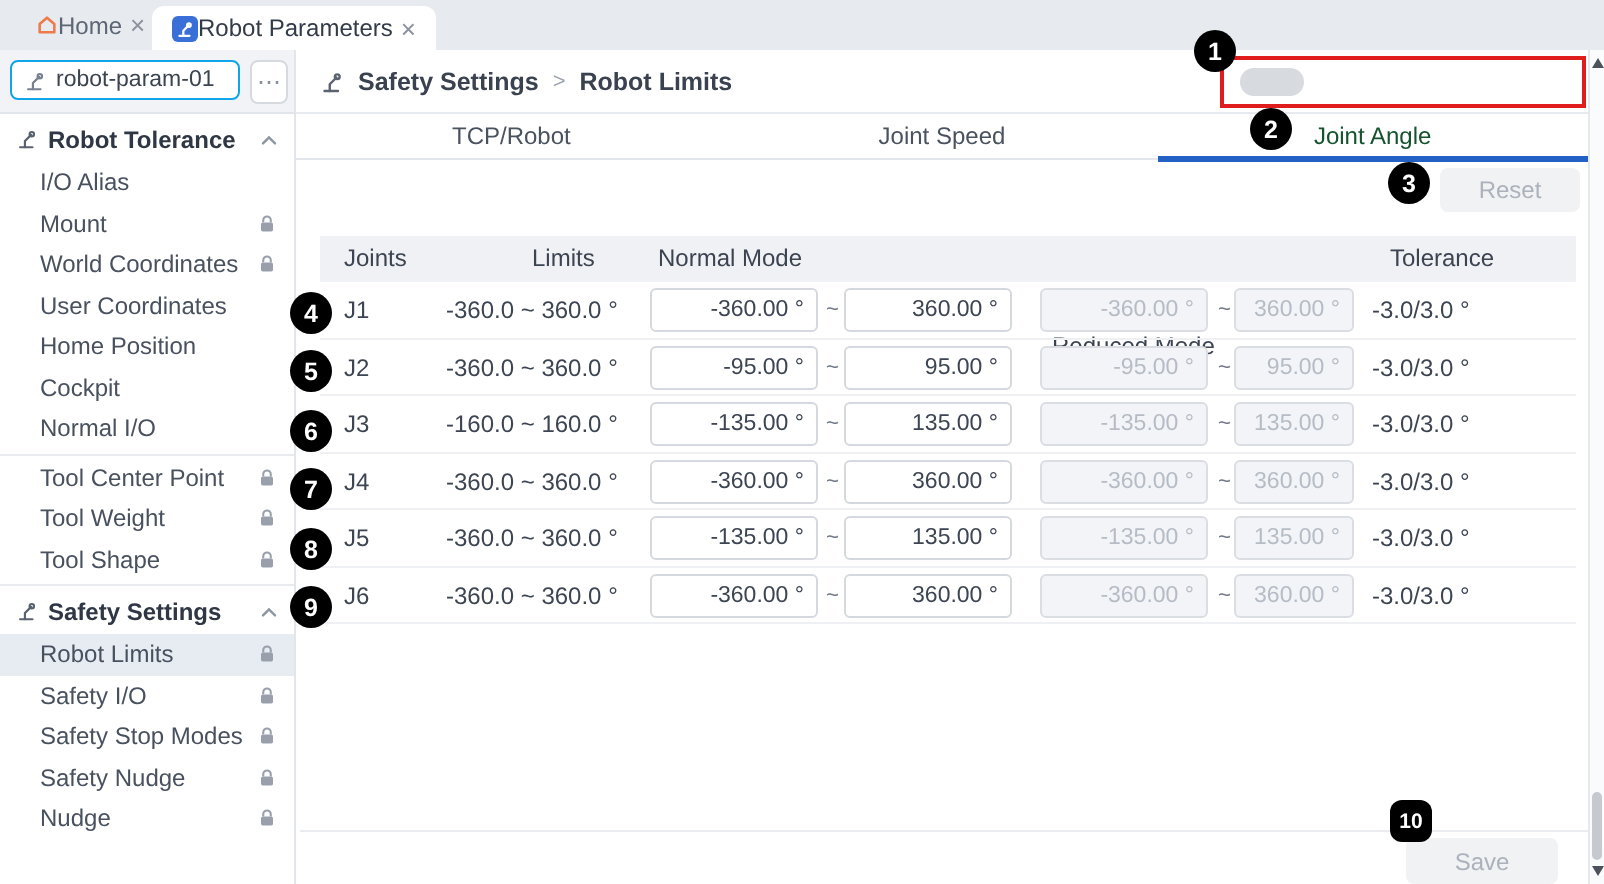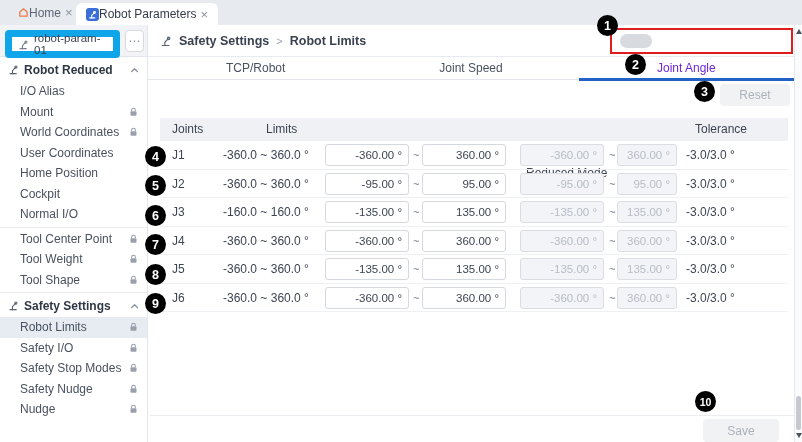--- a/index.html
+++ b/index.html
@@ -11,21 +11,21 @@
   .topbar { position:absolute; left:0; top:0; width:802px; height:25px; background:#e7eaee; }
   .wtab { position:absolute; top:0; height:25px; display:flex; align-items:center; gap:0; padding:8px 10px; font-size:12px; color:#5d6674; cursor:default;justify-content:center; }
   .wtab.home { left:8px; }
   .wtab.active { left:76px; top:3px; height:22px; background:#fff; border-radius:6px 6px 0 0; color:#333b49; }
   .wtab .close { font-size:13px; color:#8b929e; margin-left:4px; line-height:1; }
   .tab-ico-blue { width:13px; height:13px; background:#3a6fd8; border-radius:3px; display:flex; align-items:center; justify-content:center; }
 
   
   .sidebar { position:absolute; left:0; top:25px; width:148px; height:417px; background:#fff; border-right:1px solid #e2e5ea; }
   .sidebar-header { position:relative; height:32px; background:#f1f3f6; border-bottom:1px solid #e2e5ea; }
-  .param-box { position:absolute; left:5px; top:5px; width:115px; height:28px; background:#fff; border:7px solid #0ea5e9; border-radius:4px; display:flex; align-items:center; gap:5px; padding:0 6px; font-size:11.5px; color:#3c4450; }
+  .param-box { position:absolute; left:5px; top:5px; width:115px; height:20px; background:#fff; border:1px solid #0ea5e9; border-radius:4px; display:flex; align-items:center; gap:5px; padding:0 6px; font-size:11.5px; color:#3c4450; }
   .more-btn { position:absolute; left:125px; top:5px; width:19px; height:22px; background:#fff; border:1px solid #d6dade; border-radius:4px; color:#8a919d; font-size:12px; display:flex; align-items:center; justify-content:center; }
   .tree { font-size:12px; color:#49515f; }
   .section { border-top:1px solid #e9ebef; padding:1px 0 2px; }
   .section:first-child { border-top:none; }
   .section-header { height:23px; display:flex; align-items:center; gap:5px; padding:0 8px; color:#2f3745; font-weight:700; font-size:12px; }
   .section-header .chev { margin-left:auto; display:flex; }
   .s-item { height:20.5px; display:flex; align-items:center; padding:0 9px 0 20px; }
   .s-item .lock { margin-left:auto; display:flex; }
   .s-item.selected { background:#e7ecf3; }
 
@@ -33,21 +33,21 @@
   .content { position:absolute; left:148px; top:25px; width:646px; height:417px; background:#fff; }
   .content-header { position:relative; height:32px; border-bottom:1px solid #e7eaee; }
   .breadcrumb { position:absolute; left:12px; top:0; height:32px; display:flex; align-items:center; gap:7px; font-size:12.5px; font-weight:700; color:#3a4250; }
   .breadcrumb .sep { color:#9aa2ae; font-weight:400; font-size:11px; }
 
   .lock-banner { position:absolute; left:462px; top:3px; width:183px; height:26px; border:2px solid #e01d1d; background:#fff; display:flex; align-items:center; gap:7px; padding:0 5px 0 8px; font-size:11px; color:#3e4652; white-space:nowrap; }
   .toggle { position:relative; width:32px; height:14px; background:#d7dade; border-radius:8px; flex:0 0 auto; }
 
   .page-tabs { position:absolute; left:0; top:32px; width:646px; height:23px; display:flex; border-bottom:1px solid #e3e6ea; }
   .ptab { flex:1; display:flex; align-items:center; justify-content:center; font-size:12px; color:#4a5260; position:relative; }
-  .ptab.active { color:#6d28d9; }
+  .ptab.active { color:#14532d; }
   .ptab.active::after { content:""; position:absolute; left:0; right:0; bottom:-2px; height:3px; background:#2461c6; }
 
   .reset-btn, .save-btn { position:absolute; background:#f1f2f4; border:none; border-radius:4px; color:#acb2bc; font-size:12px; font-family:inherit; }
   .reset-btn { left:572px; top:59px; width:70px; height:22px; }
   .save-btn  { left:555px; top:394px; width:76px; height:23px; }
   .footer-line { position:absolute; left:2px; top:390px; width:644px; border-top:1px solid #eaecef; }
 
   
   .table { position:absolute; left:12px; top:93px; width:628px; }
   .thead { position:relative; height:23px; background:#eff1f4; font-size:12px; color:#3c4452; }
@@ -83,21 +83,21 @@
   .ann.small { font-size:10.5px; }
   .a1  { left:597px; top:15px; }
   .a2  { left:625px; top:54px; }
   .a3  { left:694px; top:81px; }
   .a4  { left:145px; top:146px; }
   .a5  { left:145px; top:175px; }
   .a6  { left:145px; top:205px; }
   .a7  { left:145px; top:234px; }
   .a8  { left:145px; top:264px; }
   .a9  { left:145px; top:293px; }
-  .a10 { left:695px; top:391px; }
+  .a10 { left:695px; top:400px;border-radius:6px; }
 
   .icn { display:flex; align-items:center; }
 </style>
 </head>
 <body>
 
 <div class="app">
 
   <div class="topbar">
     <div class="wtab home">
@@ -147,21 +147,21 @@
         <div class="section-header">
           <span class="icn">
               <svg width="11" height="11" viewBox="0 0 16 16">
                 <g fill="none" stroke="#59616f" stroke-width="1.6" stroke-linecap="round" stroke-linejoin="round">
                   <path d="M3 14h9"></path>
                   <path d="M6.5 14v-4.5L11 5"></path>
                   <circle cx="11.5" cy="4.5" r="1.6"></circle>
                 </g>
               </svg>
             </span>
-          <span>Robot Reduced</span>
+          <span>Robot Tolerance</span>
           <span class="chev">
               <svg width="9" height="6" viewBox="0 0 10 7">
                 <path d="M1.5 5.5L5 2l3.5 3.5" fill="none" stroke="#8d95a2" stroke-width="1.4" stroke-linecap="round"></path>
               </svg>
             </span>
         </div>
         <div class="s-item">
             <span>I/O Alias</span>
           </div>
         <div class="s-item">
@@ -321,20 +321,21 @@
       <div class="ptab">Joint Speed</div>
       <div class="ptab active">Joint Angle</div>
     </div>
 
     <button class="reset-btn">Reset</button>
 
     <div class="table">
       <div class="thead">
         <span class="col-joint">Joints</span>
         <span class="col-limits">Limits</span>
+        <span class="col-nmode">Normal Mode</span>
         <span class="col-rmode">Reduced Mode</span>
         <span class="col-tol">Tolerance</span>
       </div>
 
       <div class="trow">
         <span class="c-joint">J1</span>
         <span class="c-limits">-360.0 ~ 360.0 °</span>
         <input class="tinput c-nmin" value="-360.00 °" style="">
         <span class="t1">~</span>
         <input class="tinput c-nmax" value="360.00 °" style="">

